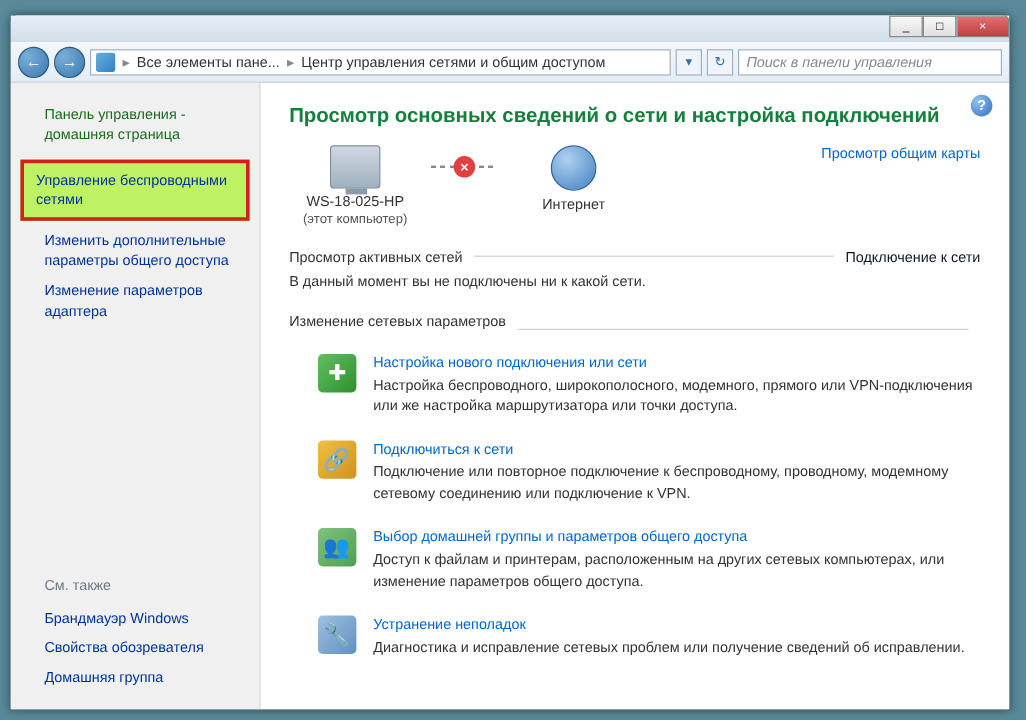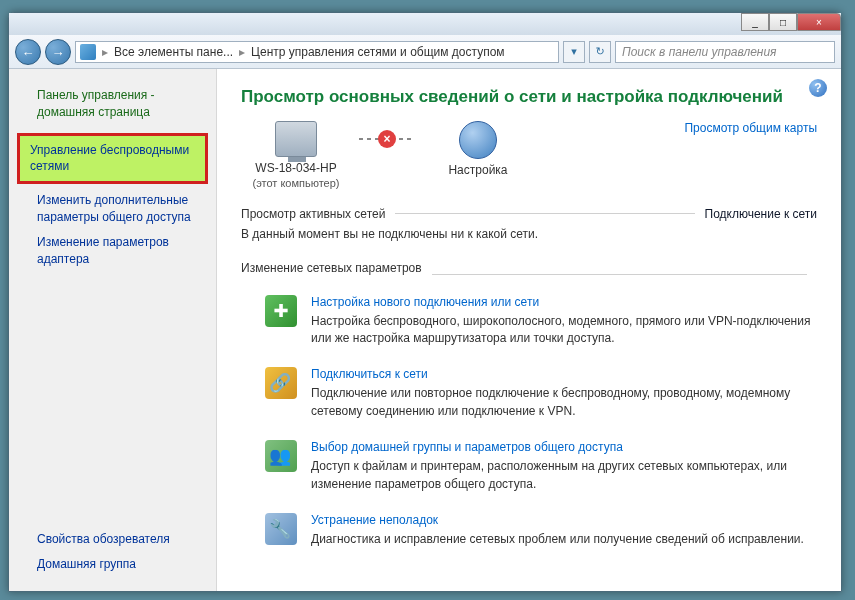--- a/index.html
+++ b/index.html
@@ -80,41 +80,43 @@
     <div class="search-box">Поиск в панели управления</div>
   </div>
 
   <div class="content">
     <div class="sidebar">
       <span class="side-link home">Панель управления - домашняя страница</span>
       <span class="side-link highlighted">Управление беспроводными сетями</span>
       <span class="side-link">Изменить дополнительные параметры общего доступа</span>
       <span class="side-link">Изменение параметров адаптера</span>
       <div class="side-spacer"></div>
+      <div class="side-heading">См. также</div>
+      <span class="side-link">Брандмауэр Windows</span>
       <span class="side-link">Свойства обозревателя</span>
       <span class="side-link">Домашняя группа</span>
     </div>
 
     <div class="main">
       <div class="help-icon">?</div>
       <h1 class="page-title">Просмотр основных сведений о сети и настройка подключений</h1>
 
       <div class="net-map">
         <div class="net-node">
           <div class="net-icon-pc"></div>
-          <div class="net-label">WS-18-034-HP</div>
+          <div class="net-label">WS-18-025-HP</div>
           <div class="net-sublabel">(этот компьютер)</div>
         </div>
         <div class="net-conn">
           <div class="net-conn-line"></div>
           <div class="net-conn-x">×</div>
         </div>
         <div class="net-node">
           <div class="net-icon-globe"></div>
-          <div class="net-label">Настройка</div>
+          <div class="net-label">Интернет</div>
         </div>
         <span class="full-map-link">Просмотр общим карты</span>
       </div>
 
       <div class="section-row">
         <span class="section-label">Просмотр активных сетей</span>
         <div class="section-line"></div>
         <span class="section-link">Подключение к сети</span>
       </div>
       <div class="section-msg">В данный момент вы не подключены ни к какой сети.</div>

